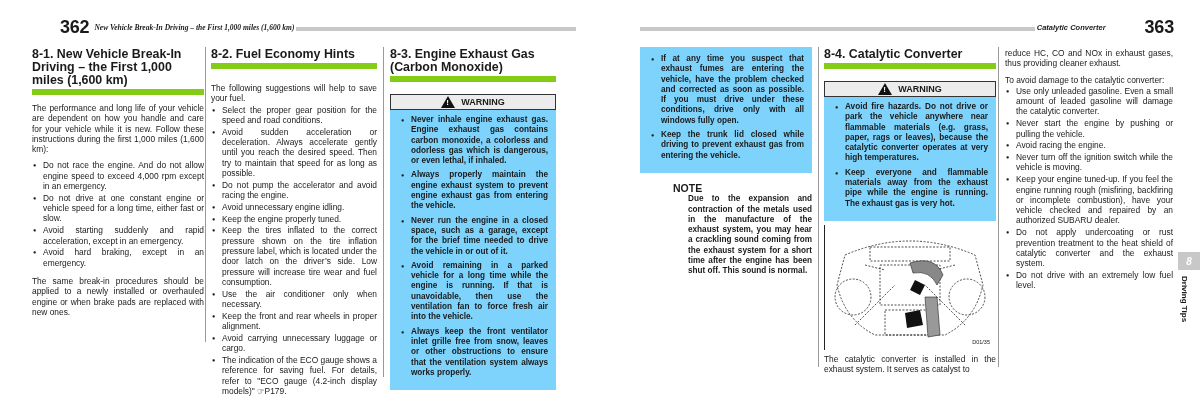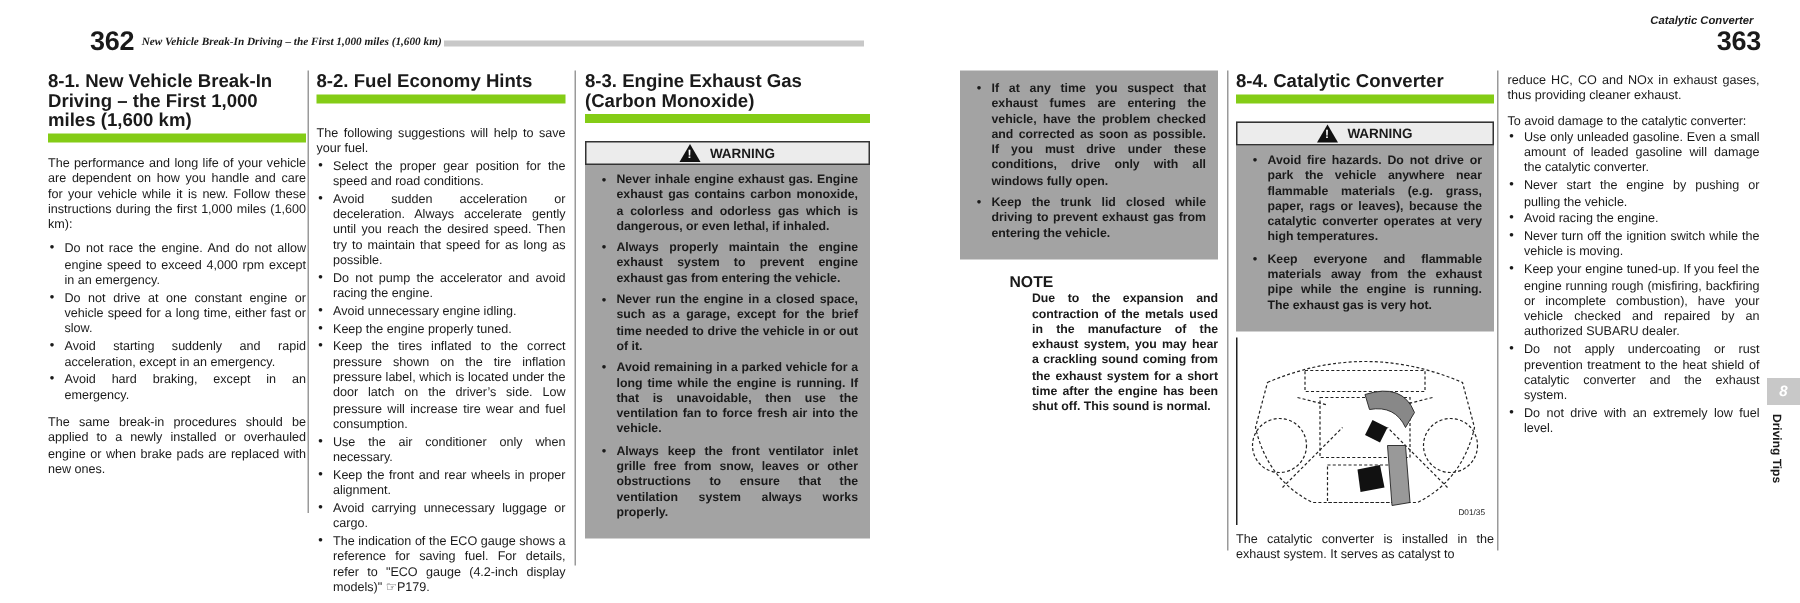--- a/index.html
+++ b/index.html
@@ -5,39 +5,39 @@
   * { box-sizing: border-box; margin: 0; padding: 0; }
   html, body { width: 1200px; height: 402px; background: #ffffff; overflow: hidden; }
   body { font-family: "Liberation Sans", sans-serif; color: #1a1a1a; position: relative; }
 
   .page { position: absolute; top: 0; height: 402px; }
   .page-left { left: 0; width: 600px; }
   .page-right { left: 600px; width: 600px; }
 
   .header { position: absolute; top: 18px; height: 16px; display: flex; align-items: flex-end; }
   .page-left .header { left: 26px; width: 550px; }
-  .page-right .header { left: 40px; width: 534px; justify-content: flex-end; flex-direction: column; }
+  .page-right .header { left: 40px; width: 534px; justify-content: flex-end; }
   .page-num { font-size: 18px; font-weight: bold; letter-spacing: -0.2px; line-height: 14px; margin-left: 34px; }
   .header-title { font-size: 7.5px; font-style: italic; font-weight: bold; line-height: 10px; padding-bottom: 1px; white-space: nowrap; }
   .header-rule { flex: 1; height: 4px; background: #c8c8c8; margin-bottom: 3px; }
   .page-left .header-title { margin-left: 5px; font-family: Liberation Serif, serif; }
   .page-left .header-rule { margin-left: 2px; }
   .page-right .header-title { margin-right: 5px; }
   .page-right .header-rule { margin-right: 2px; }
 
   .col { position: absolute; top: 48px; font-size: 8.4px; line-height: 10.3px; }
   .divider { position: absolute; top: 47px; width: 1px; background: #9a9a9a; }
 
   .sec-title { font-size: 12.4px; font-weight: bold; line-height: 13px; border-bottom: 6px solid #84cc16; padding-bottom: 2px; margin-bottom: 8px; }
   p.body { text-align: justify; margin-bottom: 6px; }
   ul.bullets { list-style: none; }
   ul.bullets li { position: relative; padding-left: 11px; text-align: justify; margin-bottom: 1.5px; }
   ul.bullets li::before { content: "\25CF"; position: absolute; left: 1px; top: 0; font-size: 5.5px; }
 
-  .warn-box { background: #a3a3a3; padding: 0 0 8px 0; }
+  .warn-box { background: #7dd3fc; padding: 0 0 8px 0; }
   .warn-head { border: 1.5px solid #333; background: #ececec; height: 16px; display: flex; align-items: center; justify-content: center; gap: 6px; font-weight: bold; font-size: 9px; }
   .warn-tri { width: 0; height: 0; border-left: 7px solid transparent; border-right: 7px solid transparent; border-bottom: 12px solid #111; position: relative; }
   .warn-tri span { position: absolute; left: -2px; top: 2px; color: #fff; font-size: 8px; font-weight: bold; line-height: 9px; }
   .warn-box ul.bullets { padding: 5px 8px 0 10px; font-weight: bold; font-size: 8.2px; line-height: 10.3px; }
   .warn-box ul.bullets li { margin-bottom: 4px; }
 
   .note-title { font-weight: bold; font-size: 10.5px; margin: 10px 0 1px 0; padding-left: 33px; }
   .note-body { font-weight: bold; text-align: justify; font-size: 8.2px; margin-left: 48px; }
 
   .figure { position: relative; width: 170px; height: 125px; border-left: 1px solid #222; margin-top: 4px; margin-bottom: 4px; overflow: hidden; }
@@ -80,21 +80,21 @@
       <li>Keep the engine properly tuned.</li>
       <li>Keep the tires inflated to the correct pressure shown on the tire inflation pressure label, which is located under the door latch on the driver’s side. Low pressure will increase tire wear and fuel consumption.</li>
       <li>Use the air conditioner only when necessary.</li>
       <li>Keep the front and rear wheels in proper alignment.</li>
       <li>Avoid carrying unnecessary luggage or cargo.</li>
       <li>The indication of the ECO gauge shows a reference for saving fuel. For details, refer to "ECO gauge (4.2-inch display models)" ☞P179.</li>
     </ul>
   </div>
   <div class="divider" style="left:383px; height:330px;"></div>
 
-  <div class="col" style="left:390px; width:190px;">
+  <div class="col" style="left:390px; width:166px;">
     <div class="sec-title" style="margin-bottom:12px;">8-3. Engine Exhaust Gas (Carbon Monoxide)</div>
     <div class="warn-box">
       <div class="warn-head">
         <span class="warn-tri">
             <span>!</span>
           </span>
         <span>WARNING</span>
       </div>
       <ul class="bullets">
         <li>Never inhale engine exhaust gas. Engine exhaust gas contains carbon monoxide, a colorless and odorless gas which is dangerous, or even lethal, if inhaled.</li>

